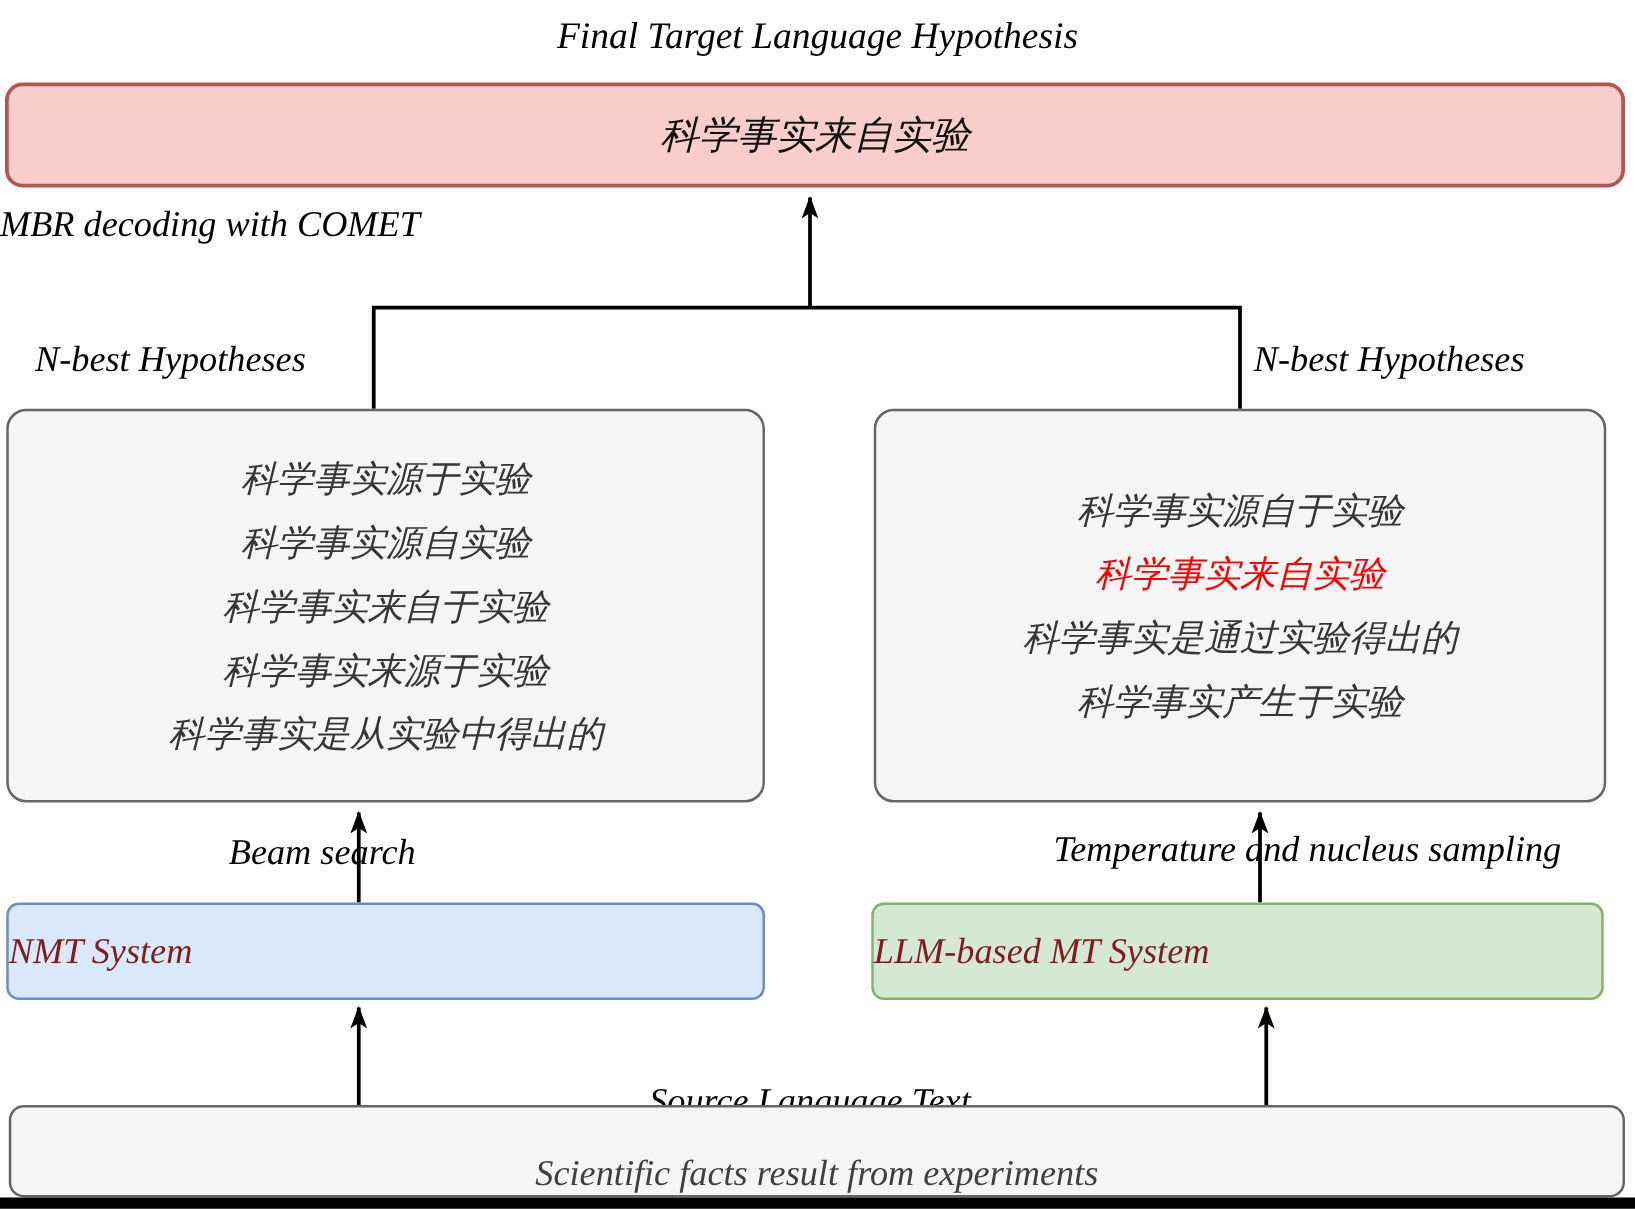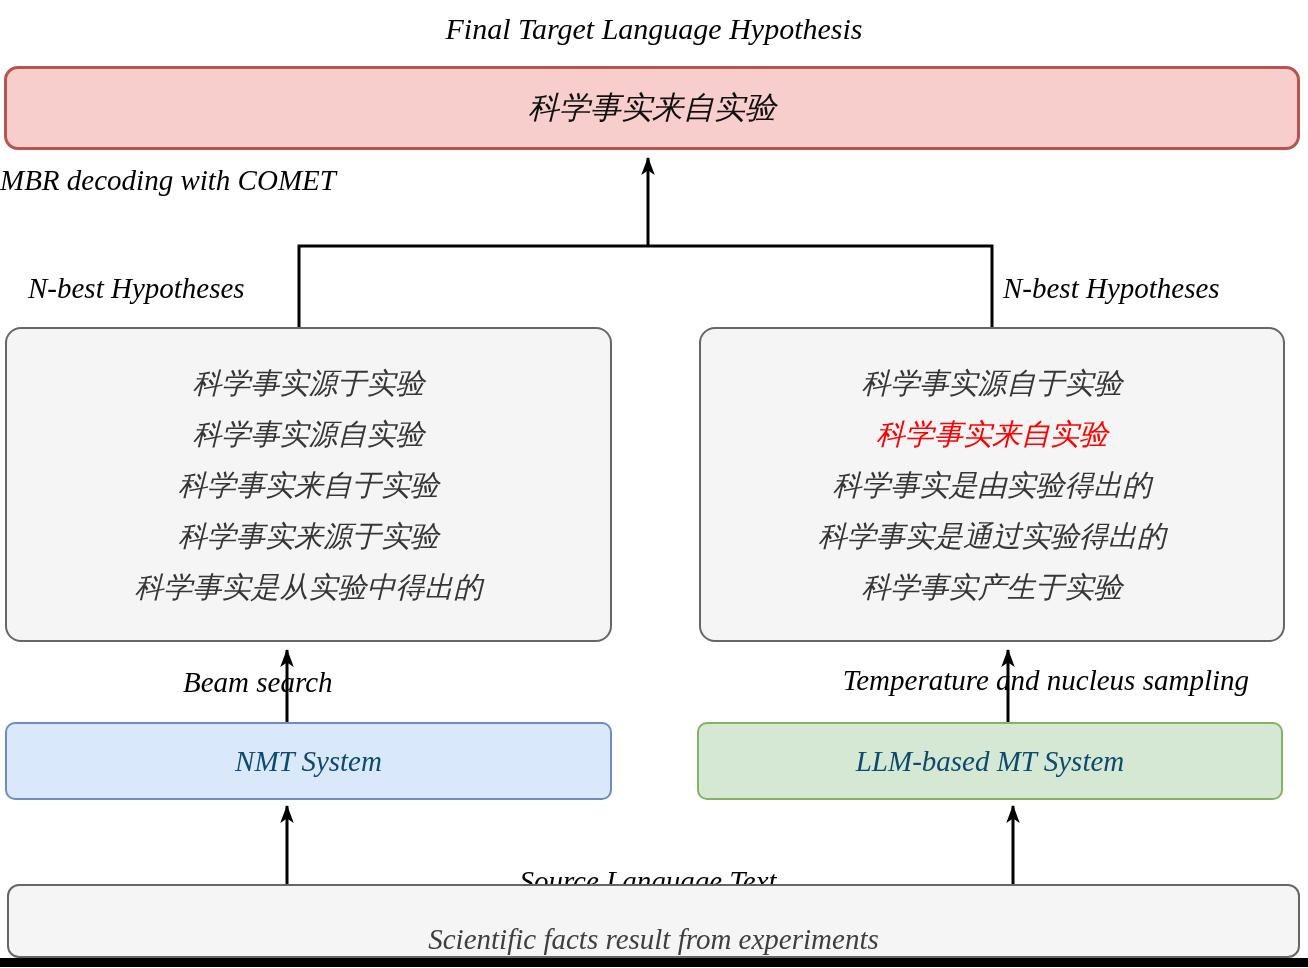--- a/index.html
+++ b/index.html
@@ -36,21 +36,21 @@
   .hyp-line.highlight { color:var(--highlight,#ff0000); }
 
   #nbest-left  { left:28px;  top:272px; }
   #nbest-right { left:1003px; top:272px; }
 
   #beam-label { left:183px; top:666px; width:225px; text-align:left; }
   #sampling-label { left:777px; top:664px; width:472px; text-align:right; }
 
   .sys-box {
     position:absolute; top:722px; height:74px; border-radius:10px;
-    display:flex; align-items:center; justify-content:center; font-size:29px; color:#0c4a6e;
+    display:flex; align-items:center; justify-content:flex-start; font-size:29px; color:#7f1d1d;
   }
   #nmt-box { left:5px; width:603px; background:var(--nmt-fill,#dae8fc); border:2px solid var(--nmt-border,#6c8ebf); }
   #llm-box { left:697px; width:582px; background:var(--llm-fill,#d5e8d4); border:2px solid var(--llm-border,#82b366); }
 
   #source-label { top:828px; left:0; width:1296px; text-align:center;margin-top:37px; }
 
   .source-box {
     position:absolute; left:7px; top:884px; width:1289px; height:70px;
     background:var(--hyp-fill,#f5f5f5); border:2px solid var(--hyp-border,#666666);
     border-radius:12px; display:flex; align-items:flex-end; justify-content:center;
@@ -93,21 +93,20 @@
     <div class="hyp-line">科学事实源于实验</div>
     <div class="hyp-line">科学事实源自实验</div>
     <div class="hyp-line">科学事实来自于实验</div>
     <div class="hyp-line">科学事实来源于实验</div>
     <div class="hyp-line">科学事实是从实验中得出的</div>
   </div>
 
   <div id="llm-hyp-box" class="hyp-box">
     <div class="hyp-line">科学事实源自于实验</div>
     <div class="hyp-line highlight">科学事实来自实验</div>
-    <div class="hyp-line">科学事实是由实验得出的</div>
     <div class="hyp-line">科学事实是通过实验得出的</div>
     <div class="hyp-line">科学事实产生于实验</div>
   </div>
 
   <div id="beam-label" class="label">Beam search</div>
   <div id="sampling-label" class="label">Temperature and nucleus sampling</div>
 
   <div id="nmt-box" class="sys-box">
     <span>NMT System</span>
   </div>

